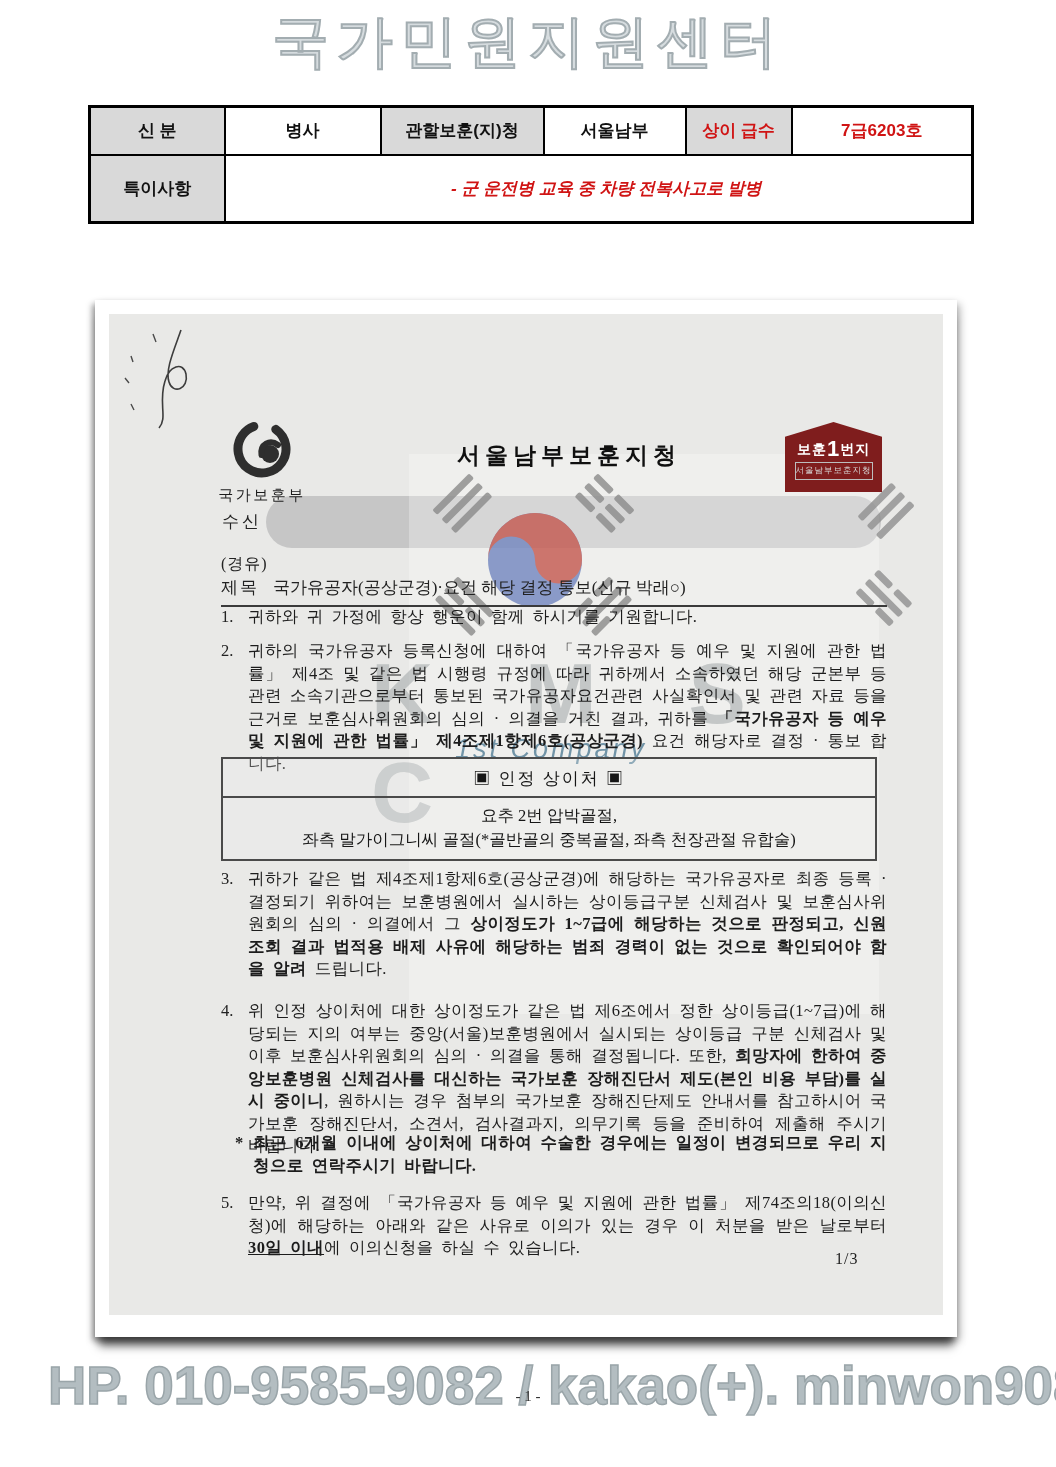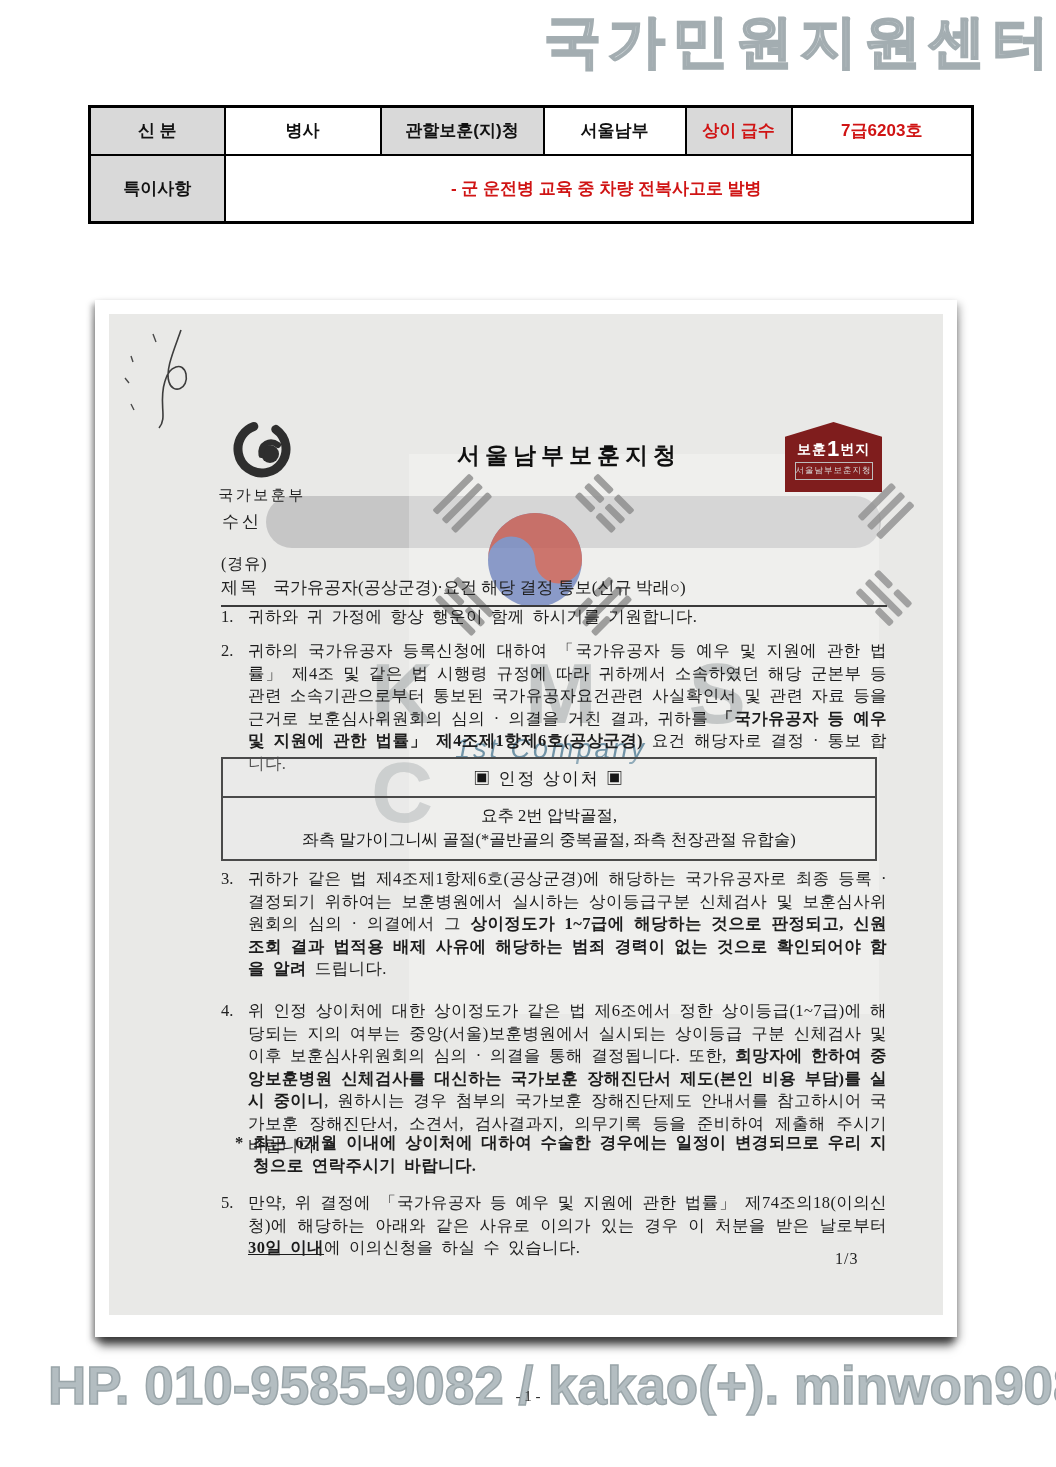--- a/index.html
+++ b/index.html
@@ -1,34 +1,34 @@
 <!DOCTYPE html>
 <html style="--accent-blue: #0a0ad0; --accent-red: #d01414; --table-header-bg: #d9d9d9; --paper: #e9e9e7; --bar-grey: #c6c6c6; --flag-red: #c4574e; --flag-blue: #7186bf;"><head>
 <meta charset="utf-8">
 <style>
   html,body{margin:0;padding:0;background:#ffffff;}
   .canvas{position:relative;width:1056px;height:1467px;background:#fff;overflow:hidden;
           font-family:"Liberation Sans",sans-serif;}
 
   
-  .hdr-wm{position:absolute;top:4px;left:0;width:100%;text-align:right;
-          font-size:57px;font-weight:bold;letter-spacing:7px;
+  .hdr-wm{position:absolute;top:4px;left:0;width:100%;text-align:center;
+          font-size:57px;font-weight:normal;letter-spacing:7px;
           color:#d6dcdf;-webkit-text-stroke:2px #a3adb1;}
 
   
   .info-table{position:absolute;left:88px;top:105px;border-collapse:collapse;
               table-layout:fixed;width:883px;border:3px solid #000;}
   .info-table td{border:2px solid #000;text-align:center;vertical-align:middle;
                  font-weight:bold;font-size:17px;color:#111;padding:0;}
   .info-table .hd{background:var(--table-header-bg,#d9d9d9);}
   .info-table .blue{color:var(--accent-blue,#0a0ad0);}
   .info-table .red{color:var(--accent-red,#d01414);}
   .r1{height:68px;} .r2{height:48px;} .r3{height:68px;}
   .diag div{font-size:16px;line-height:26px;}
-  .note-cell{text-align:center;padding-left:16px !important;}
+  .note-cell{text-align:center;padding-left:16px !important;font-style:italic;}
 
   
   .scan-card{position:absolute;left:95px;top:300px;width:862px;height:1037px;background:#fff;
              box-shadow:-3px 4px 6px rgba(0,0,0,.35),3px 4px 8px rgba(0,0,0,.28),0 13px 9px -4px rgba(0,0,0,.55);}
   .paper{position:absolute;left:14px;top:14px;width:834px;height:1001px;
          background:var(--paper,#e9e9e7);font-family:"Liberation Serif",serif;color:#222;}
 
   
   .wm{position:absolute;pointer-events:none;}
   .wm-light{left:300px;top:140px;width:470px;height:560px;background:rgba(255,255,255,.28);z-index:2;}

